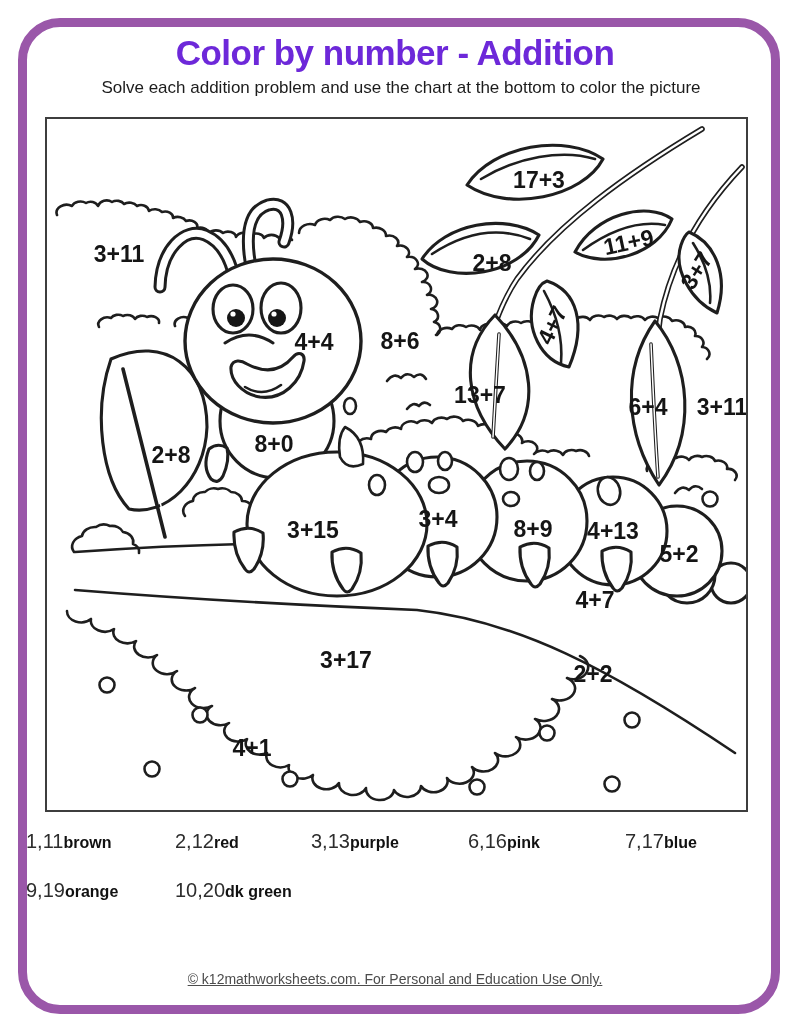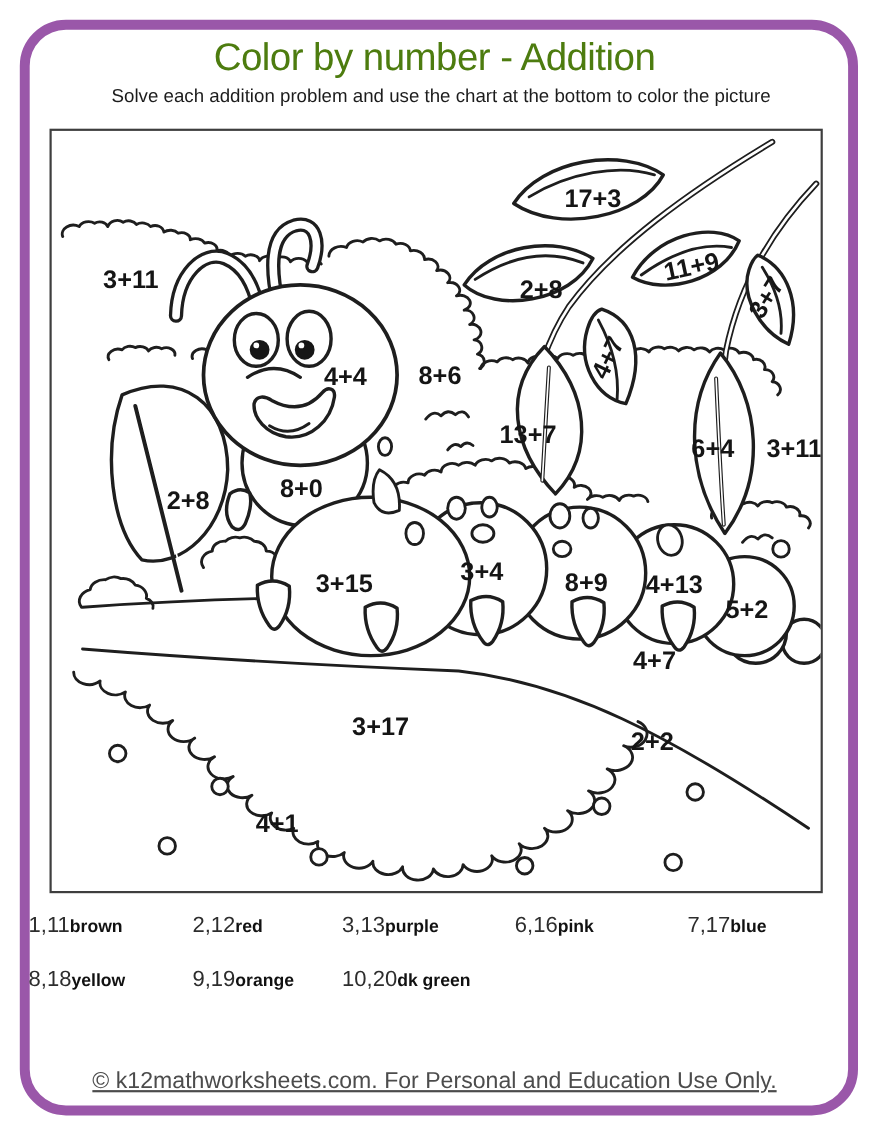--- a/index.html
+++ b/index.html
@@ -6,21 +6,21 @@
   body{
     width:800px;height:1035px;position:relative;background:#fff;
     font-family:"Liberation Sans",sans-serif;overflow:hidden;color:#111;
   }
   .border-frame{
     position:absolute;left:18px;top:18px;right:20px;bottom:21px;
     border:9px solid #9a57a9;border-radius:42px;pointer-events:none;
   }
   .page-title{
     position:absolute;top:33px;left:0;right:10px;margin:0;text-align:center;
-    font-size:35px;font-weight:400;letter-spacing:-0.5px;color:#4d7c0f;
+    font-size:35px;font-weight:700;letter-spacing:-0.5px;color:#6d28d9;
   }
   .subtitle{
     position:absolute;top:78px;left:12px;right:10px;margin:0;text-align:center;
     font-size:17px;color:#1c1c1c;
   }
   .picture{
     position:absolute;left:45px;top:117px;width:703px;height:695px;
     border:2px solid #3e3e3e;box-sizing:border-box;background:#fff;
   }
   .picture svg{display:block;width:100%;height:100%}
@@ -39,21 +39,21 @@
 
   .color-key{
     position:absolute;left:26px;top:830px;width:748px;
     display:grid;grid-template-columns:149px 136px 157px 157px 149px;row-gap:8px;
   }
   .kcell{display:flex;align-items:baseline;height:41px}
   .knum{font-size:20px;font-weight:400;color:#2d2d2d;white-space:nowrap}
   .kname{font-size:16px;font-weight:700;color:#111;white-space:nowrap}
   .footer-link{
     position:absolute;left:0;right:10px;top:971px;text-align:center;
-    font-size:21px;color:#4c4c4c;text-decoration:underline;cursor:pointer;
+    font-size:14px;color:#4c4c4c;text-decoration:underline;cursor:pointer;
   }
 </style>
 </head>
 <body>
 
 <div>
 
   <div class="border-frame"></div>
 
   <h1 class="page-title">Color by number - Addition</h1>
@@ -221,24 +221,20 @@
     </div>
     <div class="kcell">
       <span class="knum">6,16</span>
       <span class="kname">pink</span>
     </div>
     <div class="kcell">
       <span class="knum">7,17</span>
       <span class="kname">blue</span>
     </div>
     <div class="kcell">
-      <span class="knum">8,18</span>
-      <span class="kname">yellow</span>
-    </div>
-    <div class="kcell">
       <span class="knum">9,19</span>
       <span class="kname">orange</span>
     </div>
     <div class="kcell">
       <span class="knum">10,20</span>
       <span class="kname">dk green</span>
     </div>
   </div>
 
   <a class="footer-link">© k12mathworksheets.com. For Personal and Education Use Only.</a>

